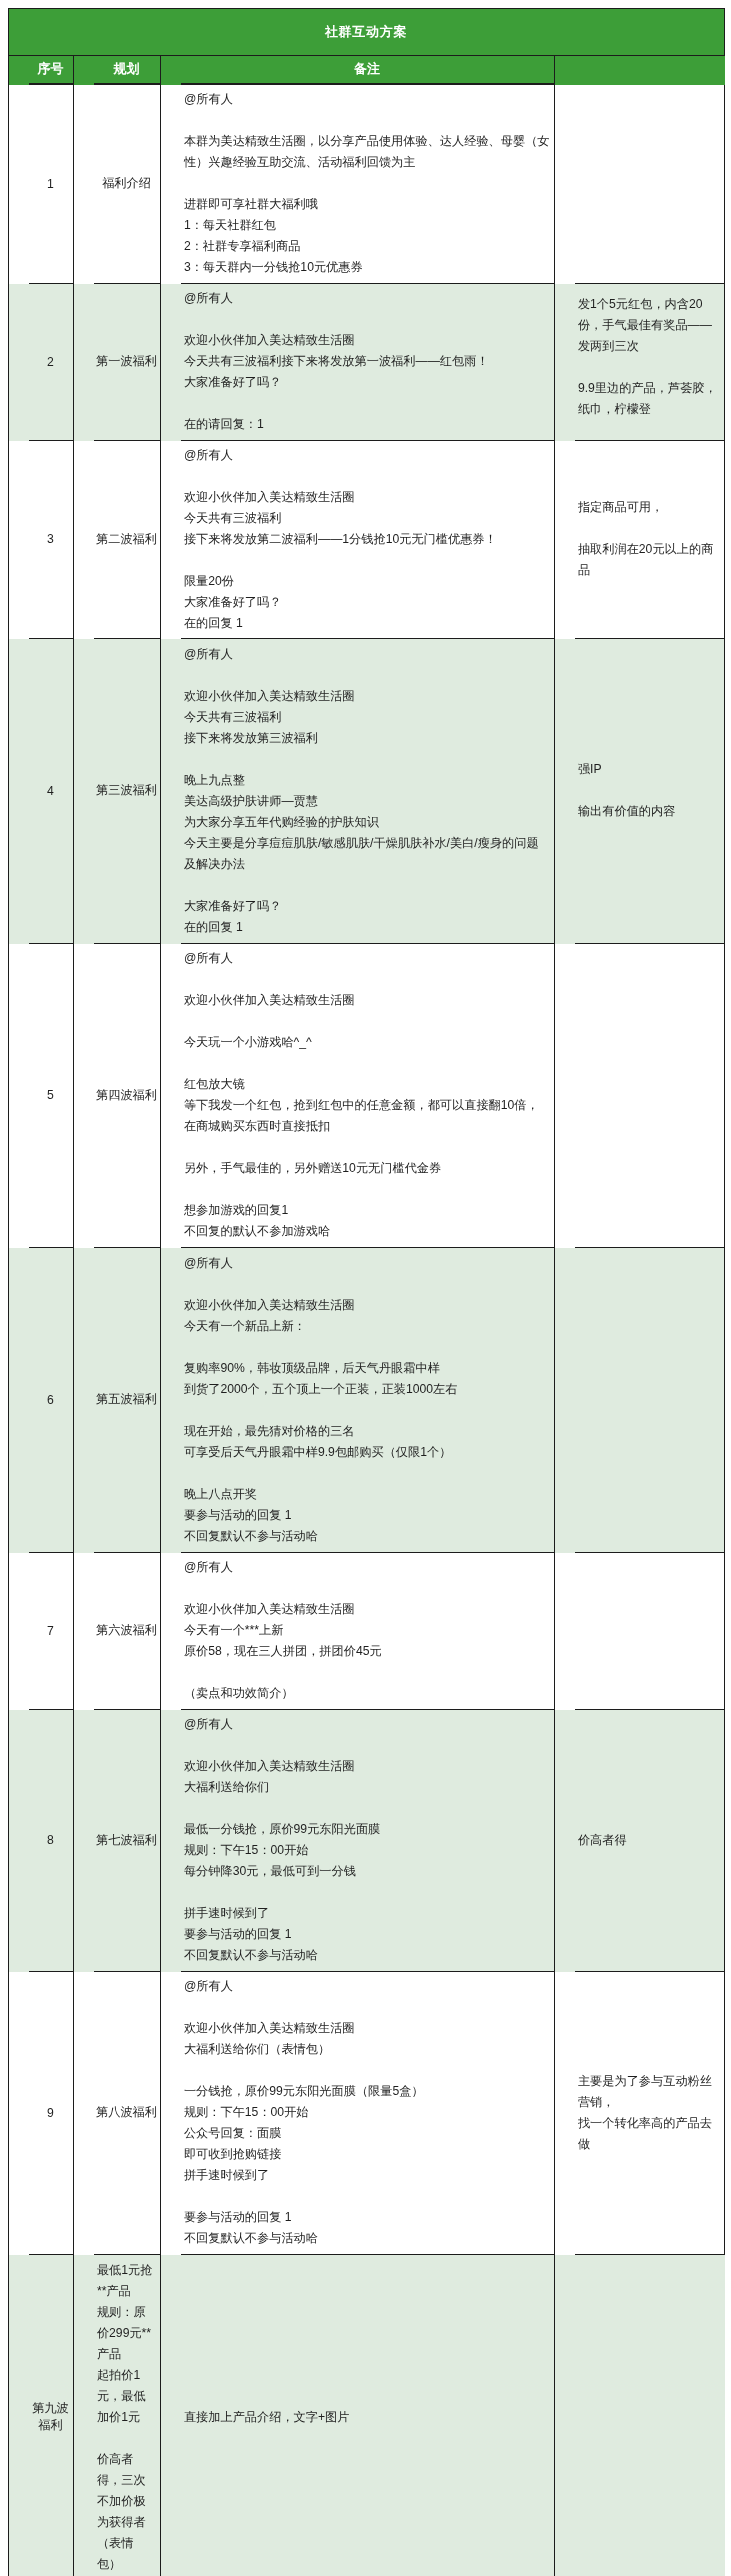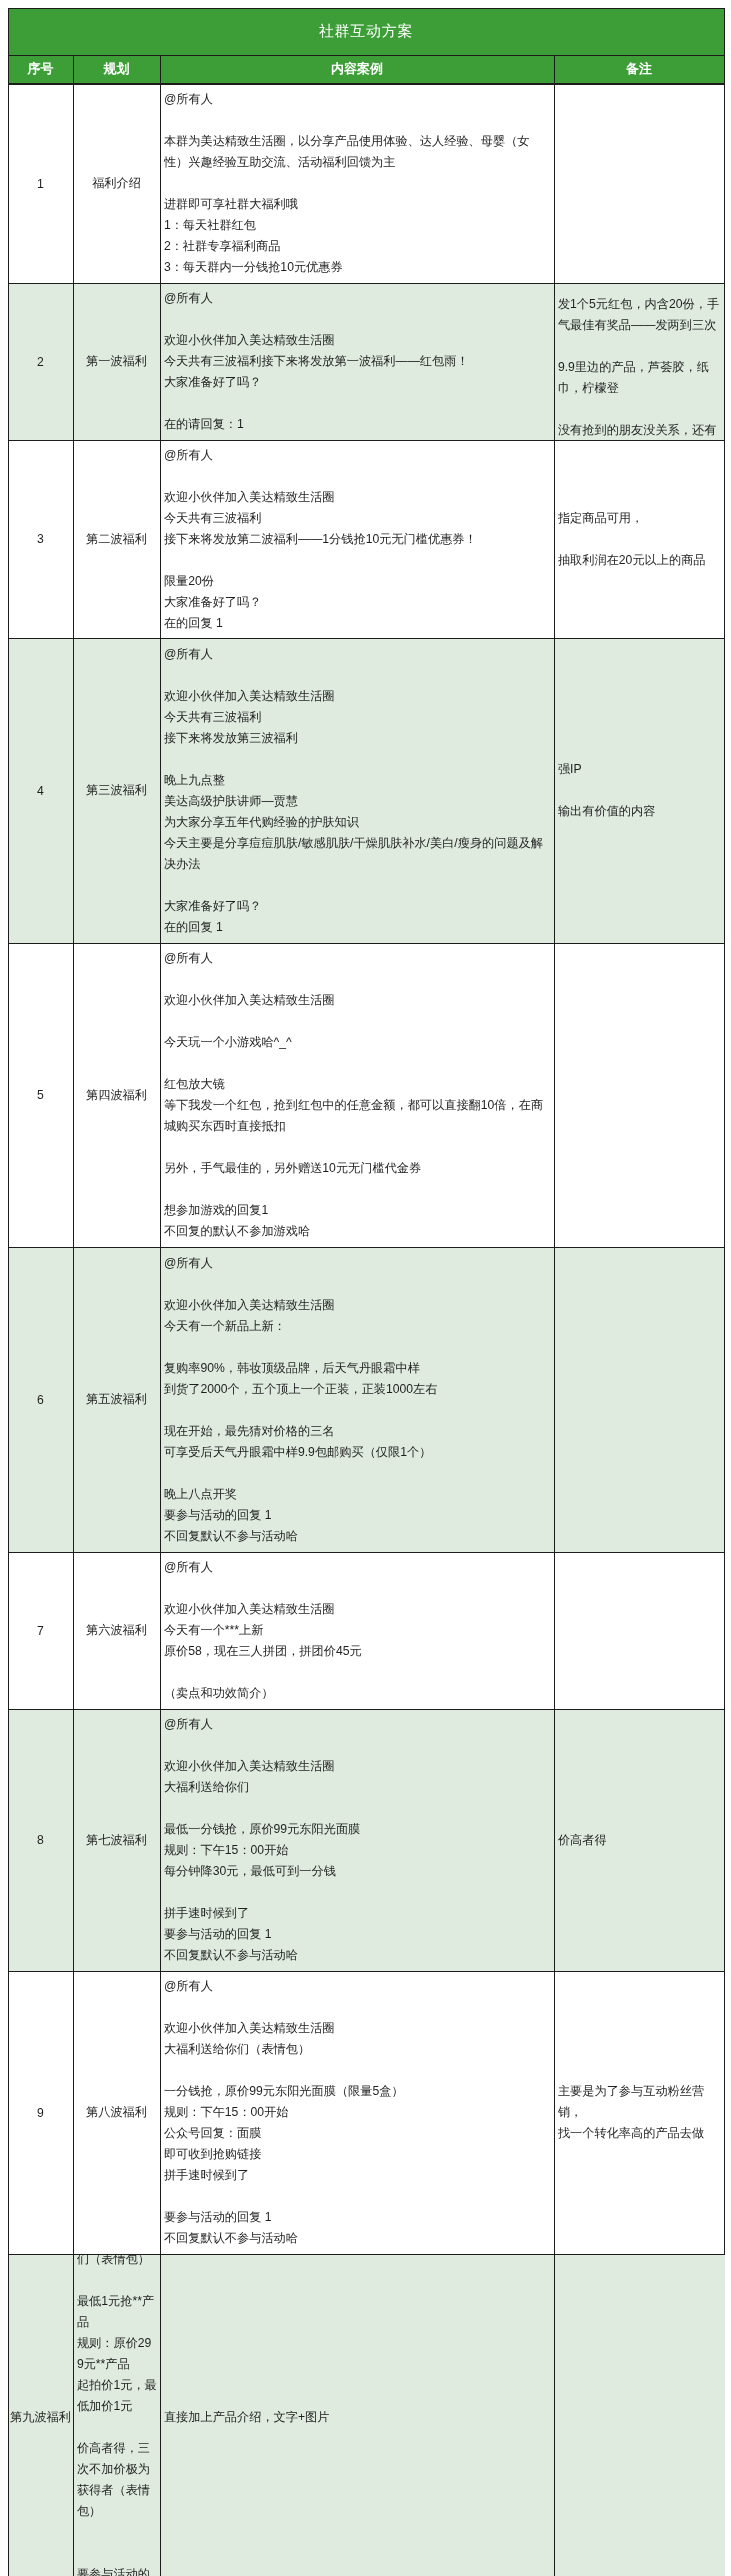--- a/index.html
+++ b/index.html
@@ -34,22 +34,22 @@
   .title-row {
     height: 47px;
     box-sizing: border-box;
     background: var(--header_green);
     border-right: 1.4px solid var(--border);
     border-bottom: 1.4px solid var(--border);
     display: flex;
     align-items: center;
     justify-content: center;
     color: var(--header_text);
-    font-weight: normal;
-    font-size: 15px;
+    font-weight: bold;
+    font-size: 13px;
     letter-spacing: 0.7px;
   }
   .row {
     display: grid;
     grid-template-columns: 65px 87px 394px 170px;
     box-sizing: border-box;
     background: #ffffff;
   }
   .row.alt { background: var(--alt_row); }
   .row.head {
@@ -57,20 +57,21 @@
     background: var(--header_green);
   }
   .cell {
     box-sizing: border-box;
     border-right: 1.4px solid var(--border);
     border-bottom: 1.4px solid var(--border);
     overflow: hidden;
     display: flex;
     align-items: center;
     min-width: 0;
+    margin-left: 20px;
   }
   .row.head .cell {
     justify-content: center;
     color: var(--header_text);
     font-weight: bold;
     font-size: 13px;
     border-bottom-width: 2px;
   }
   .c1, .c2 {
     justify-content: center;
@@ -96,21 +97,20 @@
 </head>
 <body>
 
 <div class="sheet">
 
   <div class="title-row">社群互动方案</div>
 
   <div class="row head">
     <div class="cell">序号</div>
     <div class="cell">规划</div>
-    <div class="cell">内容案例</div>
     <div class="cell">备注</div>
   </div>
 
   <div class="row" style="height:199px">
     <div class="cell c1">
         <span>1</span>
       </div>
     <div class="cell c2">
         <span>福利介绍</span>
       </div>

